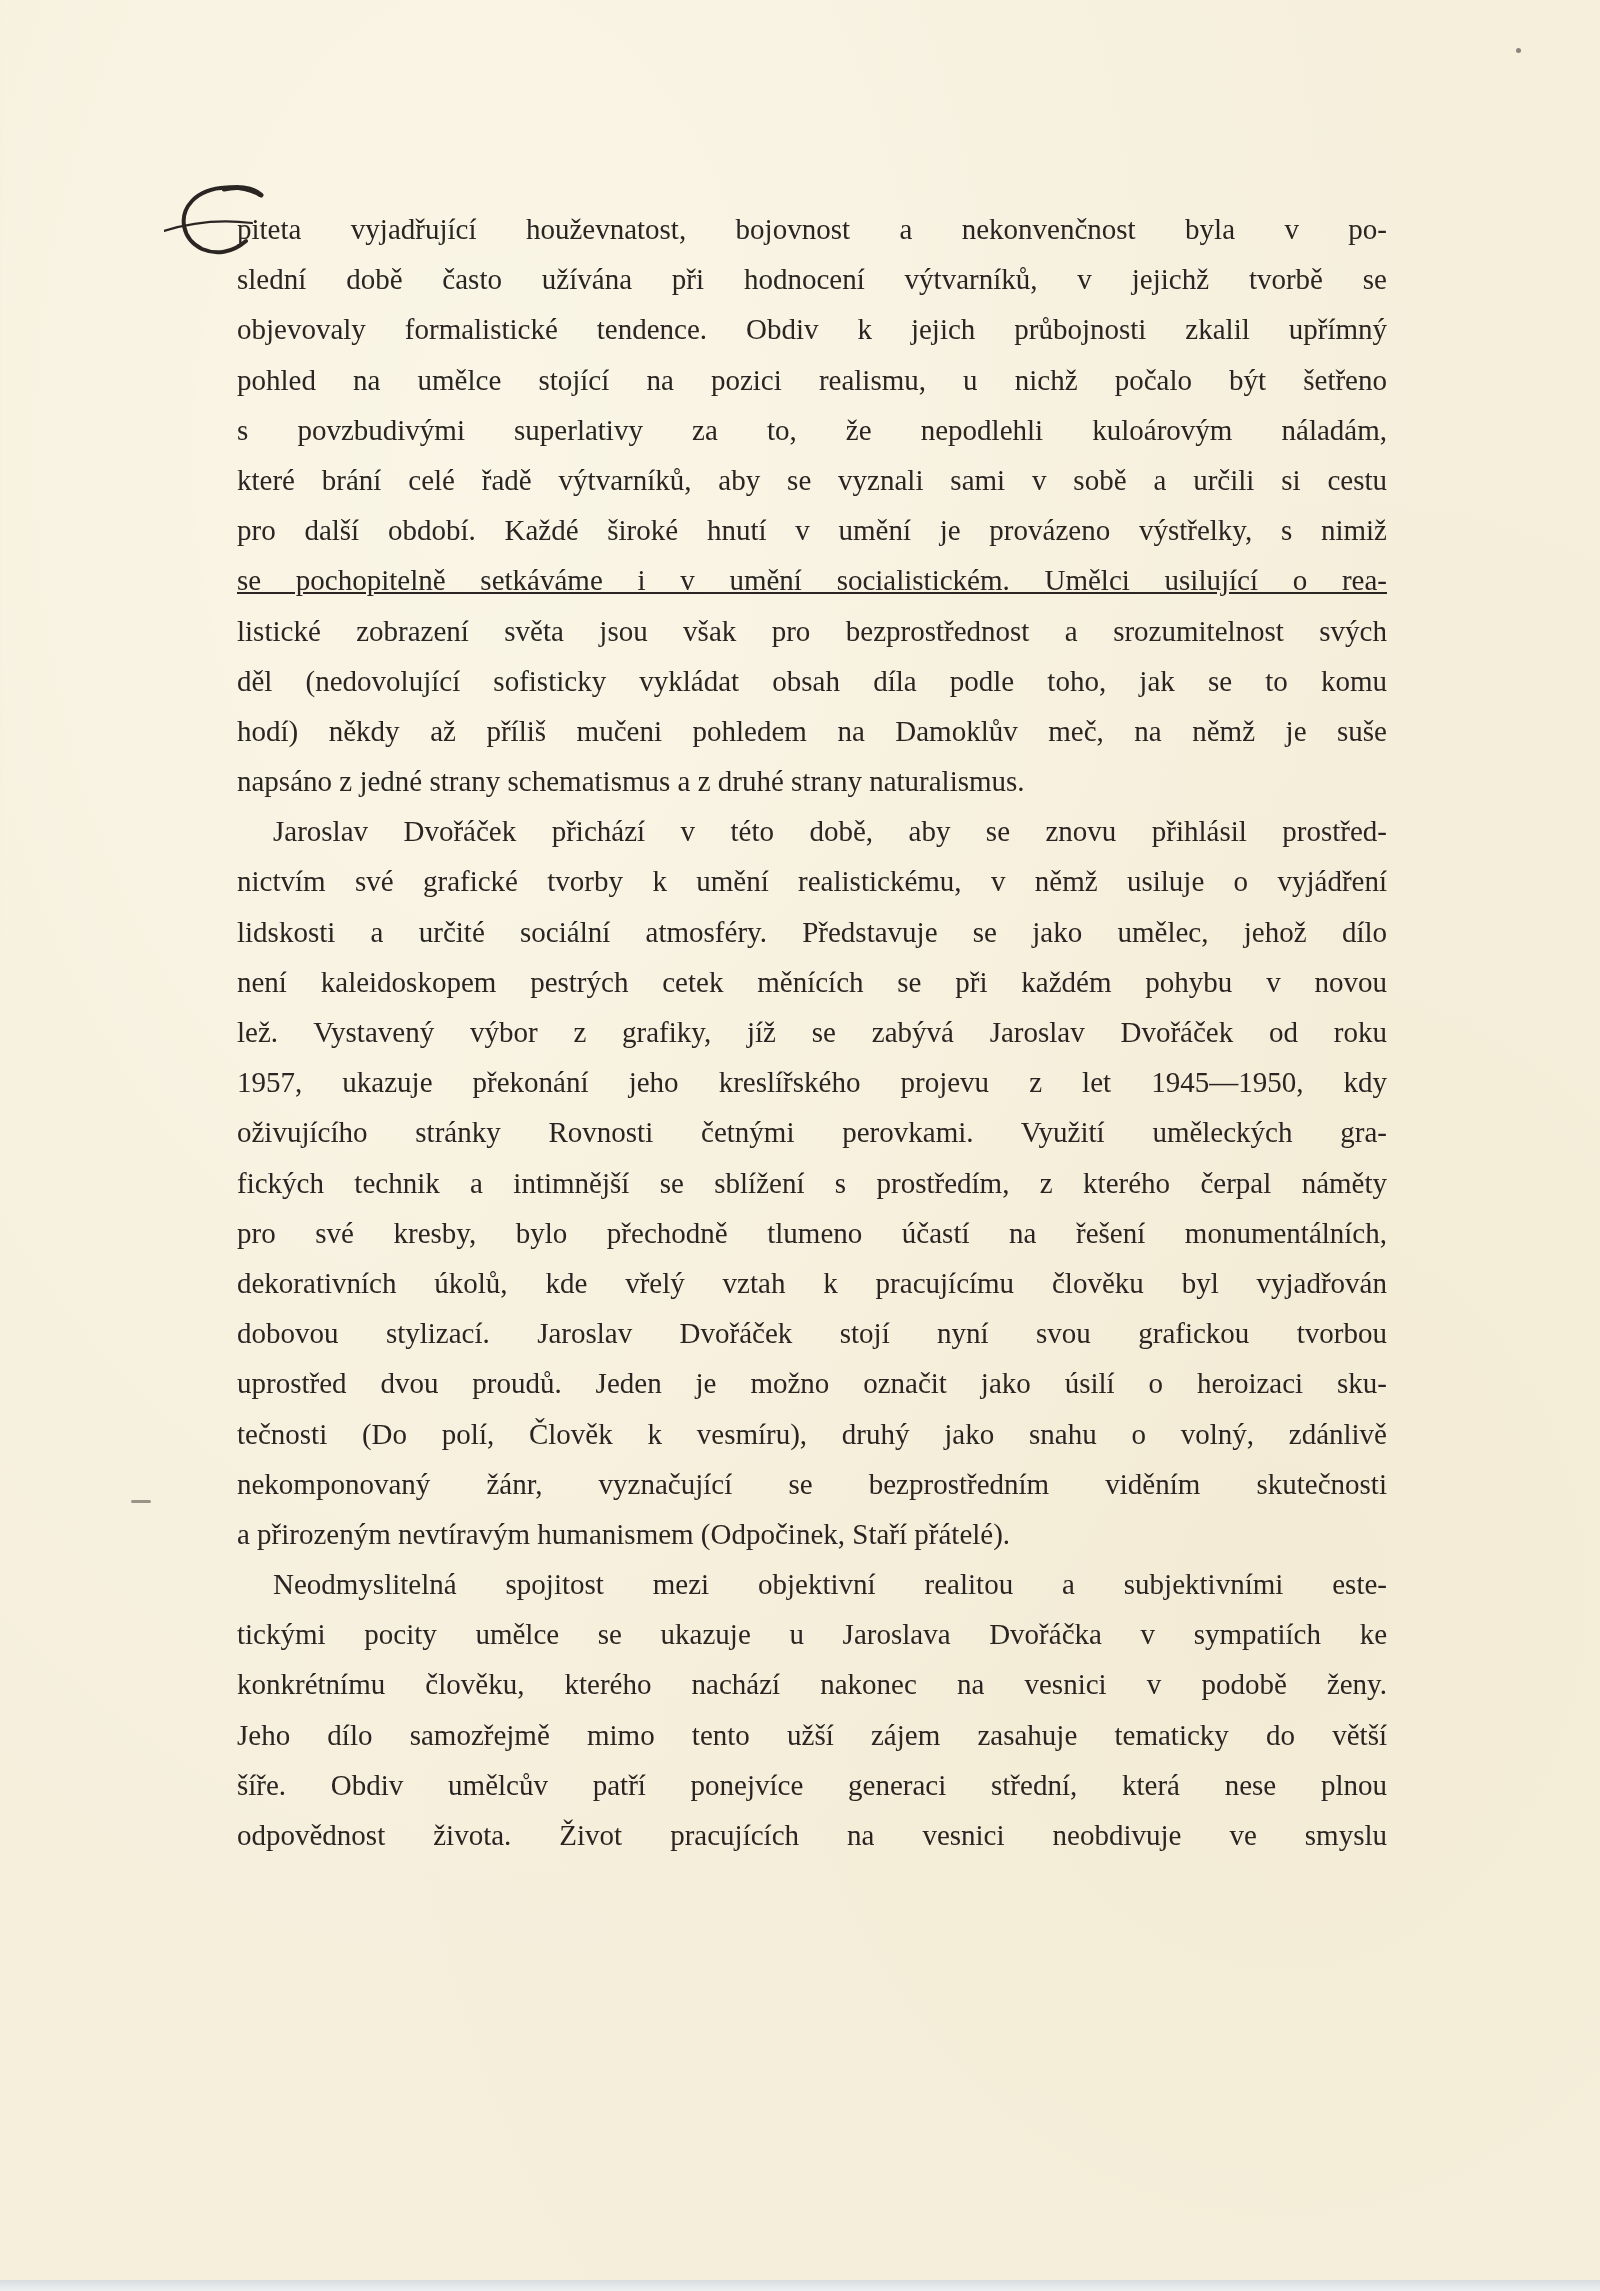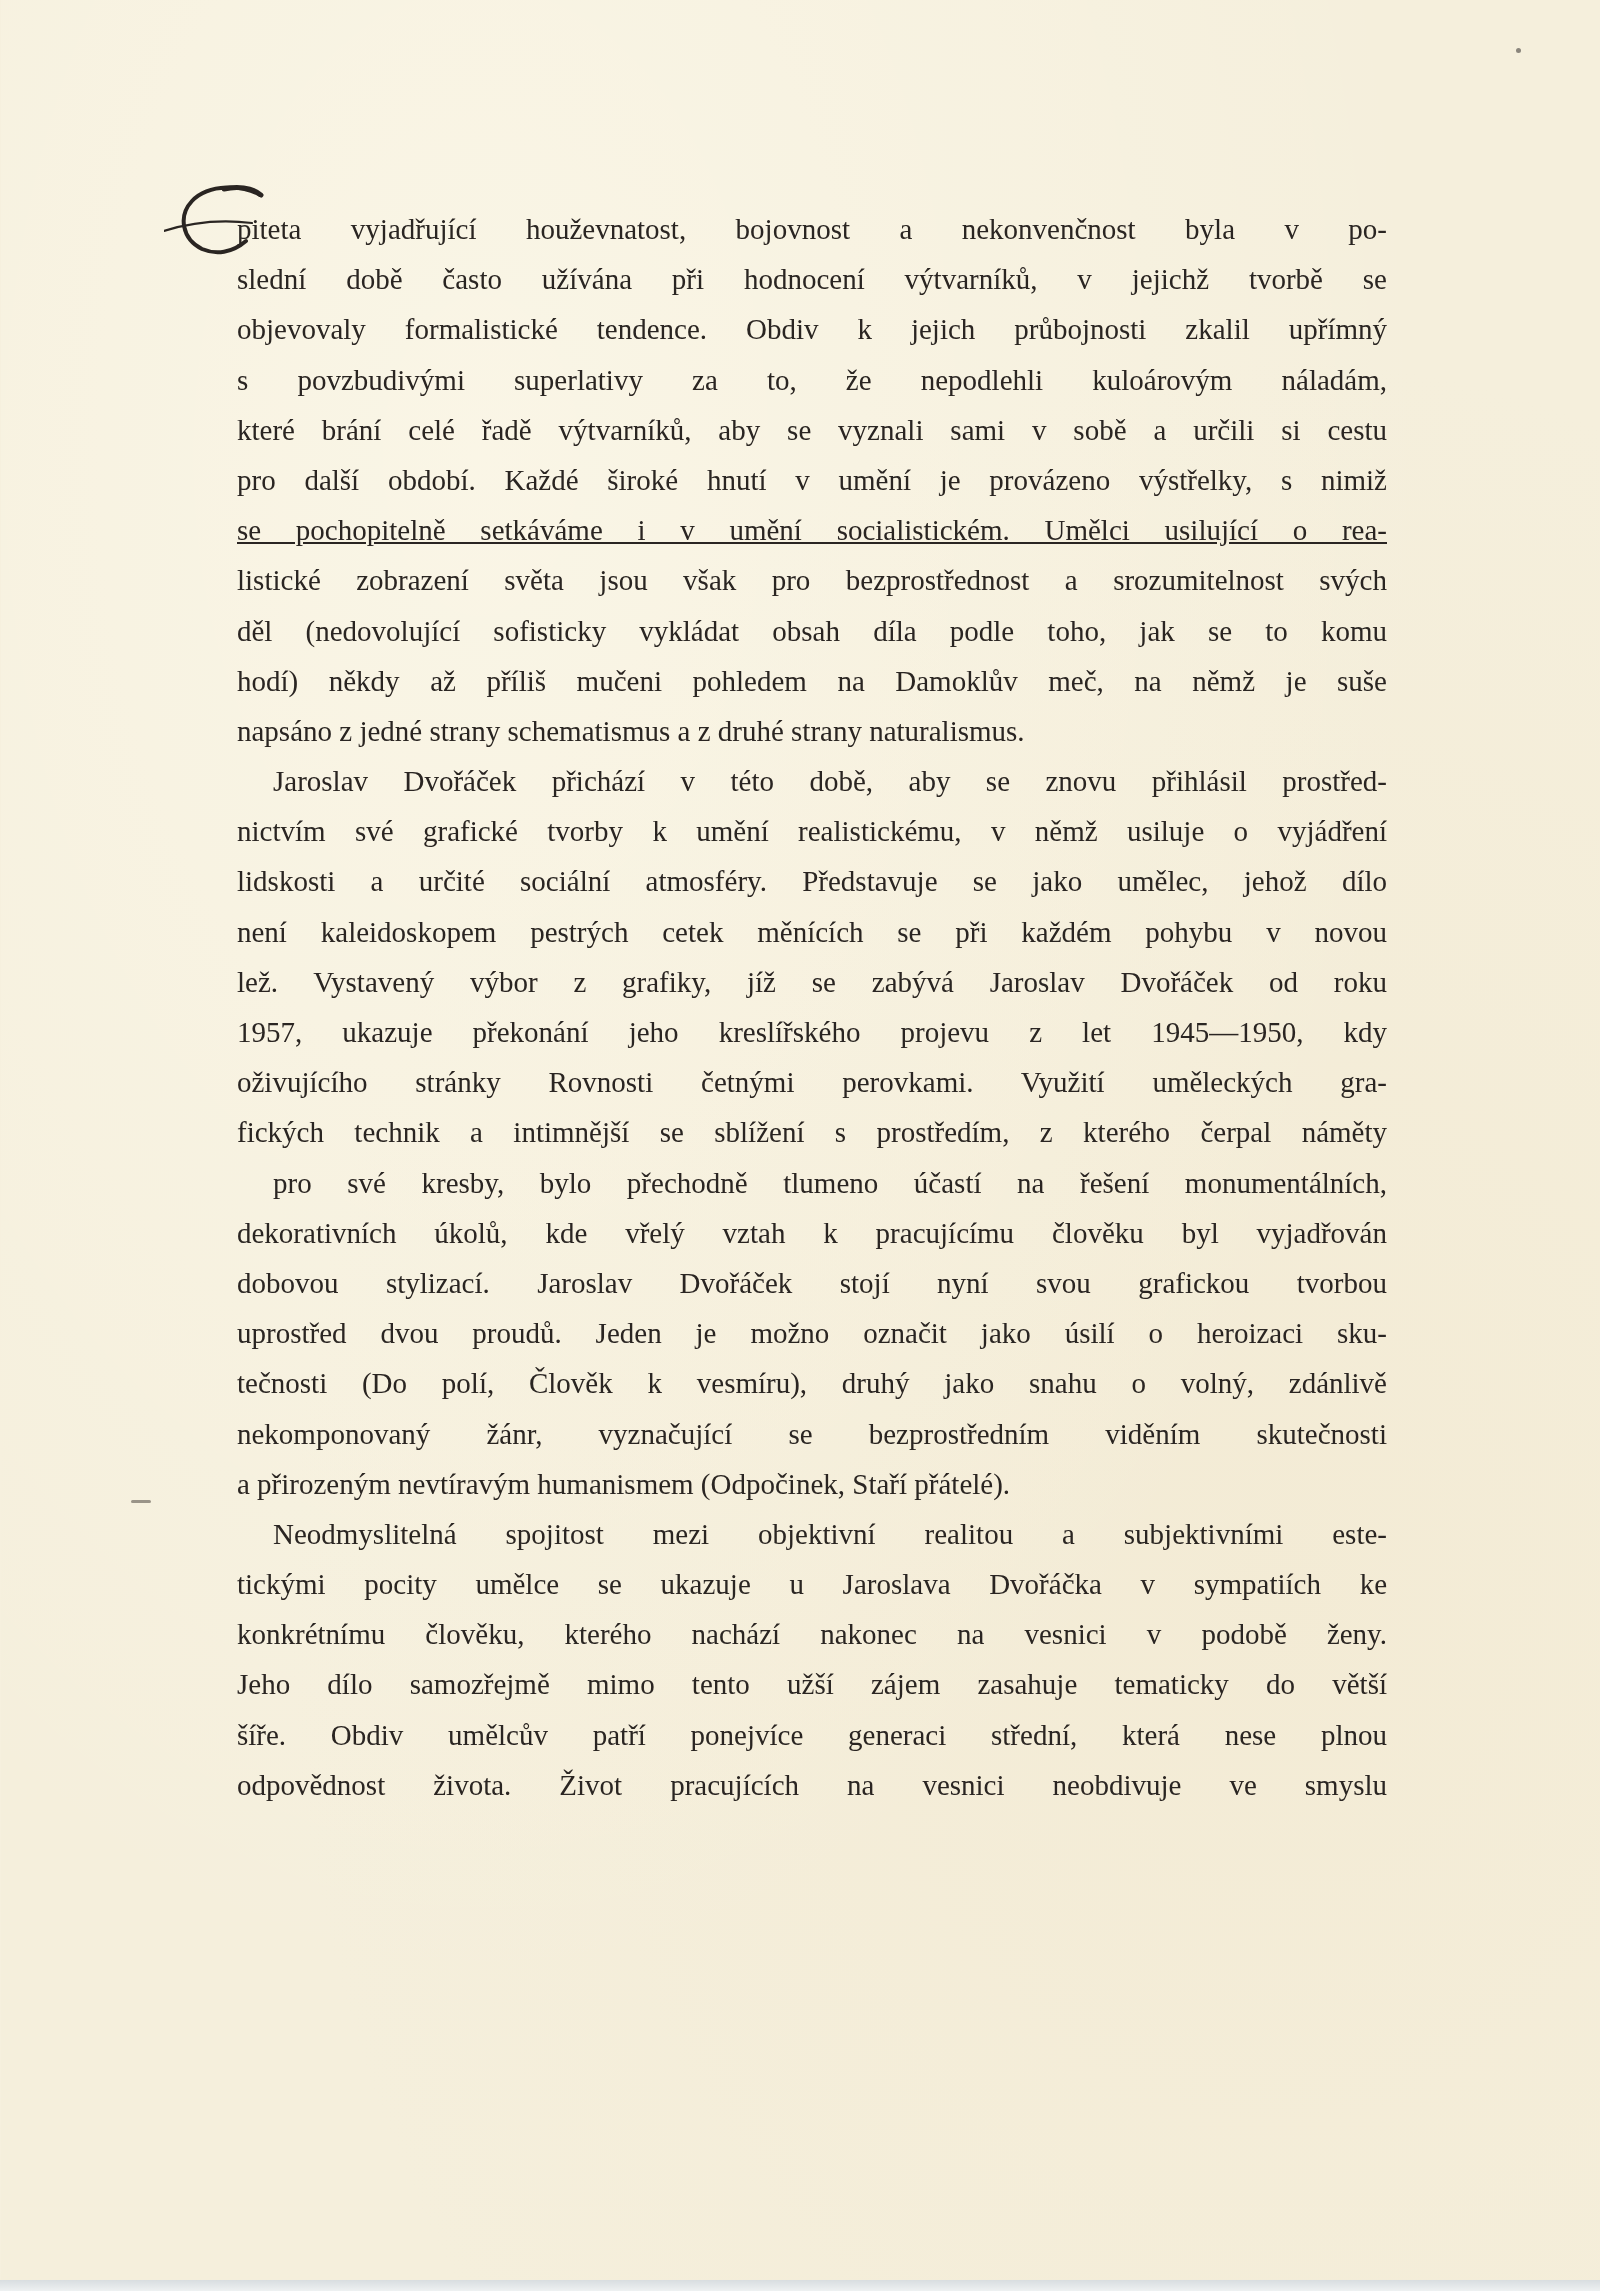--- a/index.html
+++ b/index.html
@@ -91,39 +91,40 @@
     <path d="M96 12 C80 2, 45 0, 28 18 C14 33, 18 56, 38 66 C52 72, 68 70, 82 58" fill="none" stroke="#2a2522" stroke-width="4" stroke-linecap="round"></path>
     <path d="M0 48 C25 40, 55 36, 88 40" fill="none" stroke="#2a2522" stroke-width="2.2" stroke-linecap="round"></path>
     <path d="M60 6 C72 3, 88 4, 97 12" fill="none" stroke="#2a2522" stroke-width="5" stroke-linecap="round"></path>
   </svg>
 
   <div class="text-block">
     <div>
       <span class="line" style="display: block; white-space: normal;">piteta vyjadřující houževnatost, bojovnost a nekonvenčnost byla v po-</span>
       <span class="line" style="display: block; white-space: normal;">slední době často užívána při hodnocení výtvarníků, v jejichž tvorbě se</span>
       <span class="line" style="display: block; white-space: normal;">objevovaly formalistické tendence. Obdiv k jejich průbojnosti zkalil upřímný</span>
+      <span class="line" style="display: block; white-space: normal;">pohled na umělce stojící na pozici realismu, u nichž počalo být šetřeno</span>
       <span class="line" style="display: block; white-space: normal;">s povzbudivými superlativy za to, že nepodlehli kuloárovým náladám,</span>
       <span class="line" style="display: block; white-space: normal;">které brání celé řadě výtvarníků, aby se vyznali sami v sobě a určili si cestu</span>
       <span class="line" style="display: block; white-space: normal;">pro další období. Každé široké hnutí v umění je provázeno výstřelky, s nimiž</span>
       <span class="line" style="display: block; white-space: normal; text-decoration: underline;">se pochopitelně setkáváme i v umění socialistickém. Umělci usilující o rea-</span>
       <span class="line" style="display: block; white-space: normal;">listické zobrazení světa jsou však pro bezprostřednost a srozumitelnost svých</span>
       <span class="line" style="display: block; white-space: normal;">děl (nedovolující sofisticky vykládat obsah díla podle toho, jak se to komu</span>
       <span class="line" style="display: block; white-space: normal;">hodí) někdy až příliš mučeni pohledem na Damoklův meč, na němž je suše</span>
       <span class="line last" style="display: block; white-space: normal;">napsáno z jedné strany schematismus a z druhé strany naturalismus.</span>
     </div>
     <div>
       <span class="line indent" style="display: block; white-space: normal;">Jaroslav Dvořáček přichází v této době, aby se znovu přihlásil prostřed-</span>
       <span class="line" style="display: block; white-space: normal;">nictvím své grafické tvorby k umění realistickému, v němž usiluje o vyjádření</span>
       <span class="line" style="display: block; white-space: normal;">lidskosti a určité sociální atmosféry. Představuje se jako umělec, jehož dílo</span>
       <span class="line" style="display: block; white-space: normal;">není kaleidoskopem pestrých cetek měnících se při každém pohybu v novou</span>
       <span class="line" style="display: block; white-space: normal;">lež. Vystavený výbor z grafiky, jíž se zabývá Jaroslav Dvořáček od roku</span>
       <span class="line" style="display: block; white-space: normal;">1957, ukazuje překonání jeho kreslířského projevu z let 1945—1950, kdy</span>
       <span class="line" style="display: block; white-space: normal;">oživujícího stránky Rovnosti četnými perovkami. Využití uměleckých gra-</span>
       <span class="line" style="display: block; white-space: normal;">fických technik a intimnější se sblížení s prostředím, z kterého čerpal náměty</span>
-      <span class="line" style="display: block; white-space: normal; margin-left: 36px;">pro své kresby, bylo přechodně tlumeno účastí na řešení monumentálních,</span>
+      <span class="line" style="display: block; white-space: normal;">pro své kresby, bylo přechodně tlumeno účastí na řešení monumentálních,</span>
       <span class="line" style="display: block; white-space: normal;">dekorativních úkolů, kde vřelý vztah k pracujícímu člověku byl vyjadřován</span>
       <span class="line" style="display: block; white-space: normal;">dobovou stylizací. Jaroslav Dvořáček stojí nyní svou grafickou tvorbou</span>
       <span class="line" style="display: block; white-space: normal;">uprostřed dvou proudů. Jeden je možno označit jako úsilí o heroizaci sku-</span>
       <span class="line" style="display: block; white-space: normal;">tečnosti (Do polí, Člověk k vesmíru), druhý jako snahu o volný, zdánlivě</span>
       <span class="line" style="display: block; white-space: normal;">nekomponovaný žánr, vyznačující se bezprostředním viděním skutečnosti</span>
       <span class="line last" style="display: block; white-space: normal;">a přirozeným nevtíravým humanismem (Odpočinek, Staří přátelé).</span>
     </div>
     <div>
       <span class="line indent" style="display: block; white-space: normal;">Neodmyslitelná spojitost mezi objektivní realitou a subjektivními este-</span>
       <span class="line" style="display: block; white-space: normal;">tickými pocity umělce se ukazuje u Jaroslava Dvořáčka v sympatiích ke</span>

